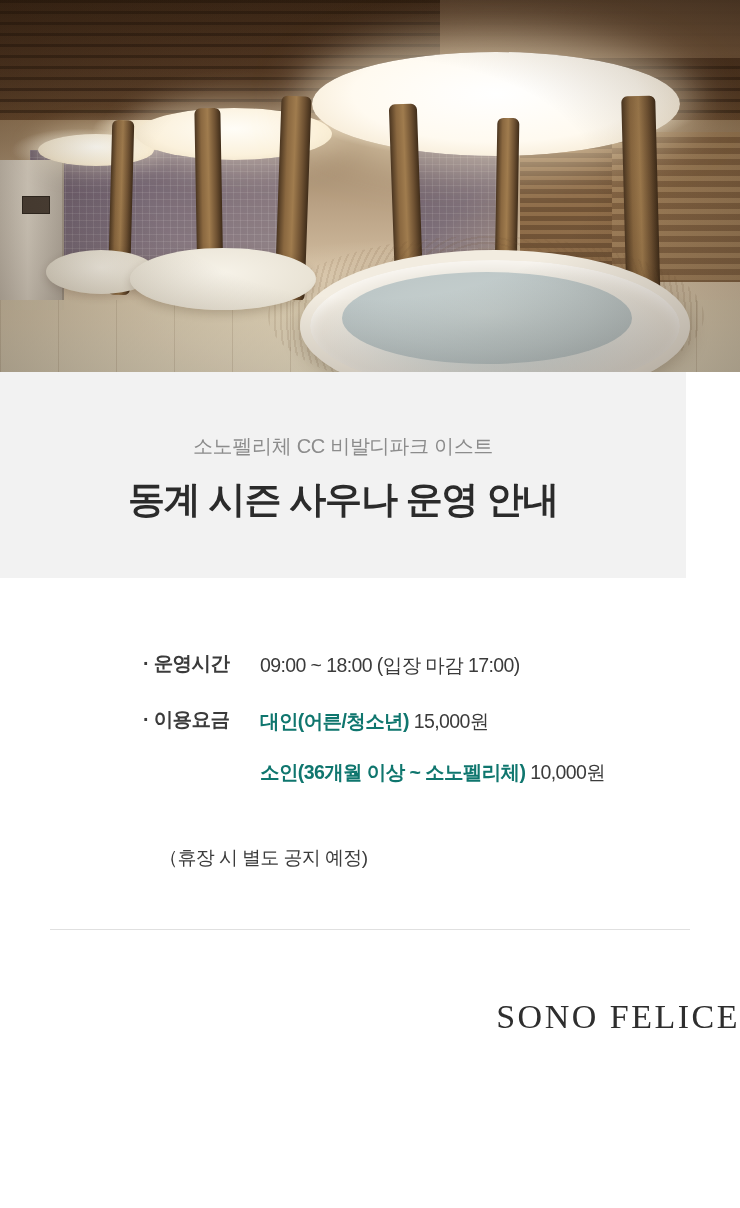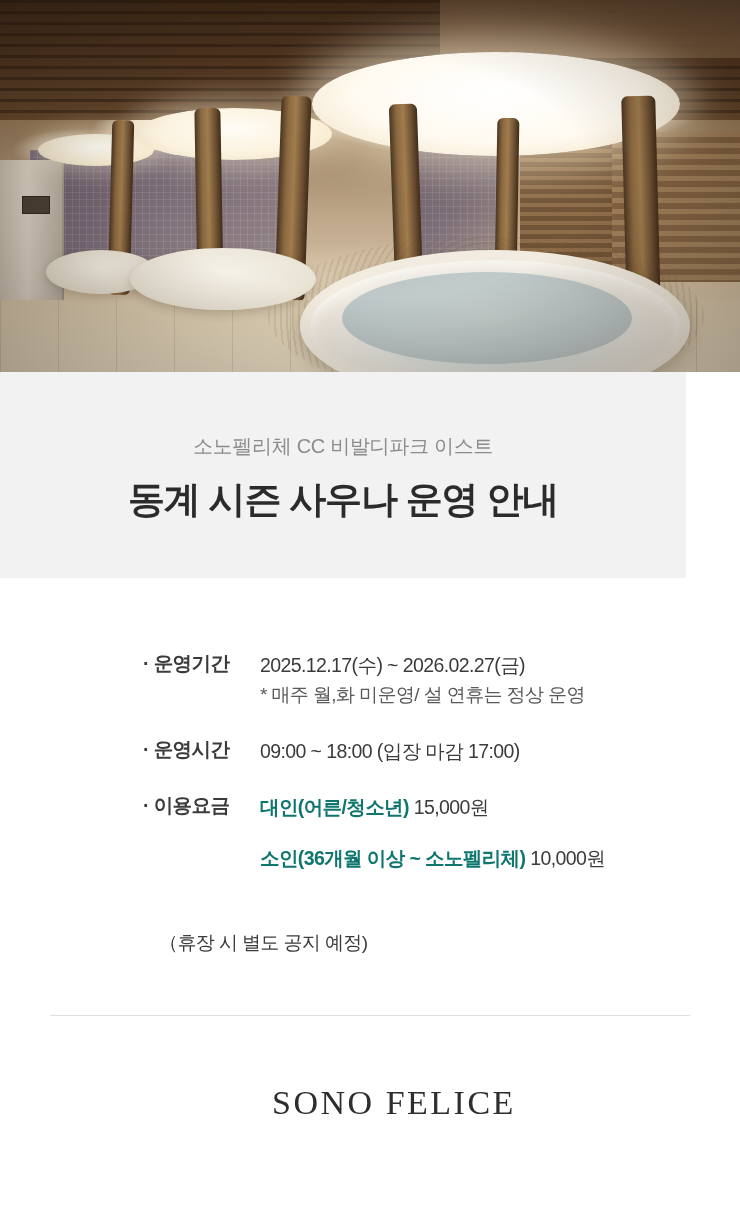--- a/index.html
+++ b/index.html
@@ -277,21 +277,21 @@
 
   .divider {
     width: 640px;
     height: 1px;
     background: #e0e0e0;
     margin: 56px auto 0 auto;
   }
 
   
   .footer {
-    text-align: center;
+    text-align: right;
     padding-top: 68px;
     padding-left: 48px;
   }
   .logo-main {
     font-family: "Liberation Serif", serif;
     font-size: 34px;
     letter-spacing: 2.5px;
     color: #2e2e2e;
   }
   .logo-sub {
@@ -338,27 +338,20 @@
   </div>
 
   <div class="title-block">
     <div class="eyebrow">소노펠리체 CC 비발디파크 이스트</div>
     <div class="main-title">동계 시즌 사우나 운영 안내</div>
   </div>
 
   <div class="info">
     <table class="info-table">
       <tbody>
-          <tr>
-        <td class="label-cell">· 운영기간</td>
-        <td class="value-cell">
-          <div>2025.12.17(수) ~ 2026.02.27(금)</div>
-          <div class="sub-note">* 매주 월,화 미운영/ 설 연휴는 정상 운영</div>
-        </td>
-      </tr>
       <tr>
         <td class="label-cell">· 운영시간</td>
         <td class="value-cell">09:00 ~ 18:00 (입장 마감 17:00)</td>
       </tr>
       <tr class="row-last">
         <td class="label-cell">· 이용요금</td>
         <td class="value-cell">
           <div class="fee-line">
             <span class="fee-strong">대인(어른/청소년)</span>
             <span>15,000원</span>

